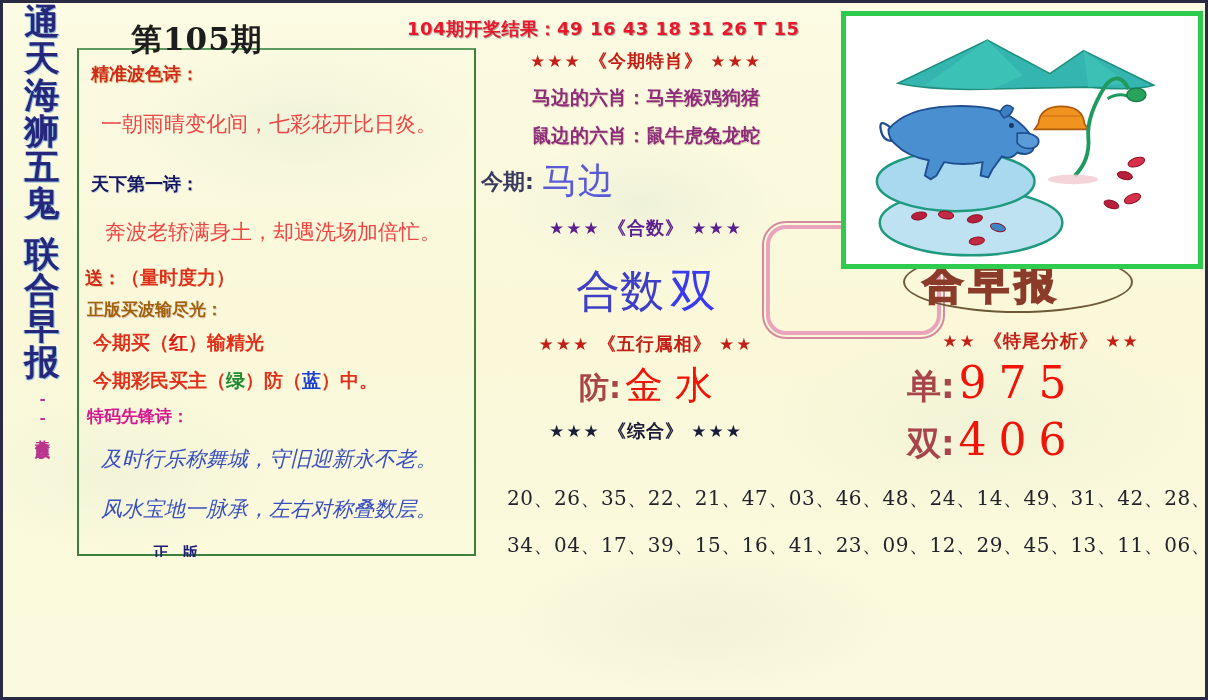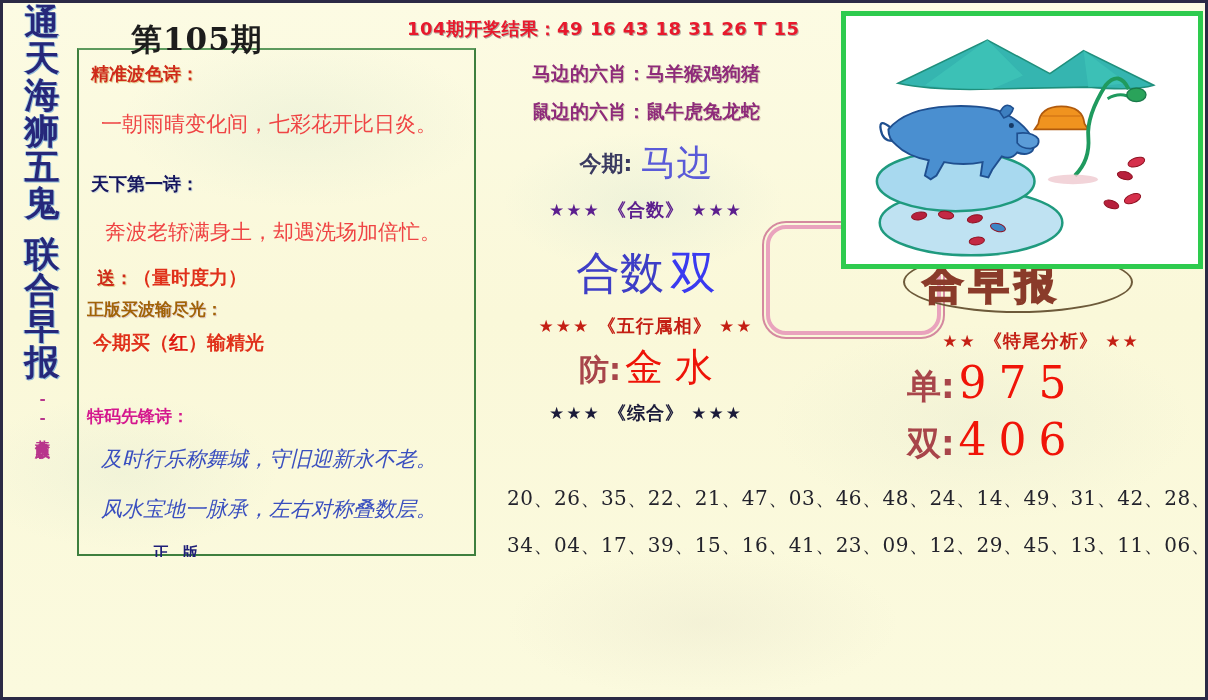--- a/index.html
+++ b/index.html
@@ -136,21 +136,21 @@
 
   .zodiac-line {
     text-align: center; white-space: nowrap;
     font-family: "DejaVu Sans","Liberation Sans",sans-serif;
     font-weight: bold; font-size: 19px;
     color: #8e2b7a;
     text-shadow: 1px 1px 0 rgba(190,170,140,0.5);
     margin-top: 12px;
   }
   #current-row {
-    text-align: center; margin-top: 14px; white-space: nowrap;
+    margin-top: 8px; white-space: nowrap;
   }
   #current-row .cr-label {
     font-family: "DejaVu Sans","Liberation Sans",sans-serif;
     font-weight: bold; font-size: 22px; color: #3a3a60;
   }
   #current-row .cr-value {
     font-family: "DejaVu Serif","Liberation Serif",serif;
     font-size: 36px; color: #5a5ad8; margin-left: 8px;
     vertical-align: -4px;
   }
@@ -260,40 +260,48 @@
   <div id="issue-title">第105期</div>
   <div id="draw-result">104期开奖结果：49 16 43 18 31 26 T 15</div>
 
   <div id="poem-panel">
     <div class="pp-line lbl-red" style="left:12px; top:12px;">精准波色诗：</div>
     <div class="pp-line txt-red" style="left:22px; top:60px;">一朝雨晴变化间，七彩花开比日炎。</div>
 
     <div class="pp-line lbl-navy" style="left:12px; top:122px;">天下第一诗：</div>
     <div class="pp-line txt-red" style="left:26px; top:168px;">奔波老轿满身土，却遇洗场加倍忙。</div>
 
-    <div class="pp-line" style="left:18px; top:215px;text-align:right;">
+    <div class="pp-line" style="left:6px; top:215px;text-align:right;">
       <span class="lbl-red">送：</span><span class="txt-red-b">（量时度力）</span>
     </div>
 
     <div class="pp-line lbl-purple" style="left:8px; top:248px;">正版买波输尽光：</div>
 
     <div class="pp-line txt-red-b" style="left:14px; top:280px;">
       <span>今期买（</span><span class="inl-red">红</span><span>）输精光</span>
     </div>
 
+    <div class="pp-line txt-red-b" style="left:14px; top:318px;">
+      <span>今期彩民买主（</span><span class="inl-green">绿</span><span>）防（</span><span class="inl-blue">蓝</span><span>）中。</span>
+    </div>
 
     <div class="pp-line lbl-magenta" style="left:8px; top:355px;">特码先锋诗：</div>
 
     <div class="pp-line txt-blue" style="left:22px; top:395px;">及时行乐称舞城，守旧迎新永不老。</div>
     <div class="pp-line txt-blue" style="left:22px; top:445px;">风水宝地一脉承，左右对称叠数层。</div>
   </div>
   <div id="bottom-cut">正 版</div>
 
   <div id="middle-col">
 
+    <div class="sec-head head-red">
+      <span class="stars">★★★</span>
+      <span>《今期特肖》</span>
+      <span class="stars">★★★</span>
+    </div>
 
     <div class="zodiac-line">
       <span>马边的六肖：</span><span>马羊猴鸡狗猪</span>
     </div>
 
     <div class="zodiac-line">
       <span>鼠边的六肖：</span><span>鼠牛虎兔龙蛇</span>
     </div>
 
     <div id="current-row">

